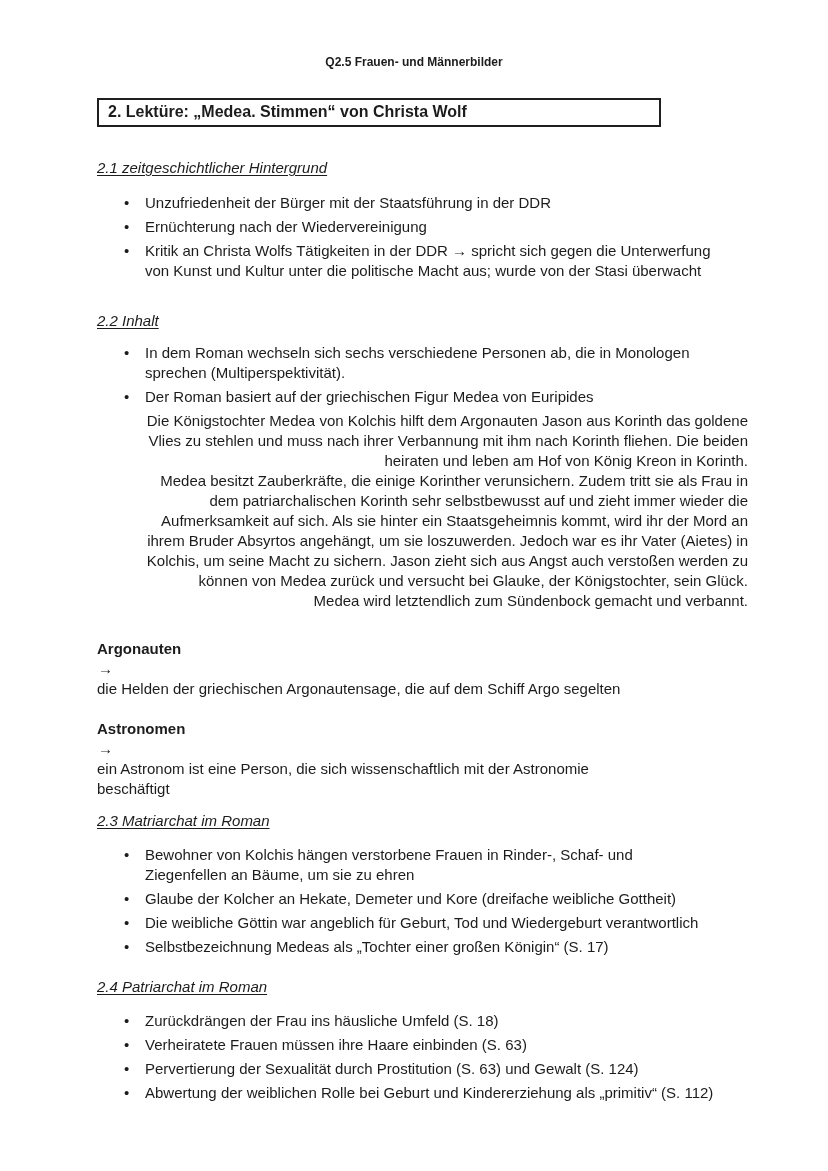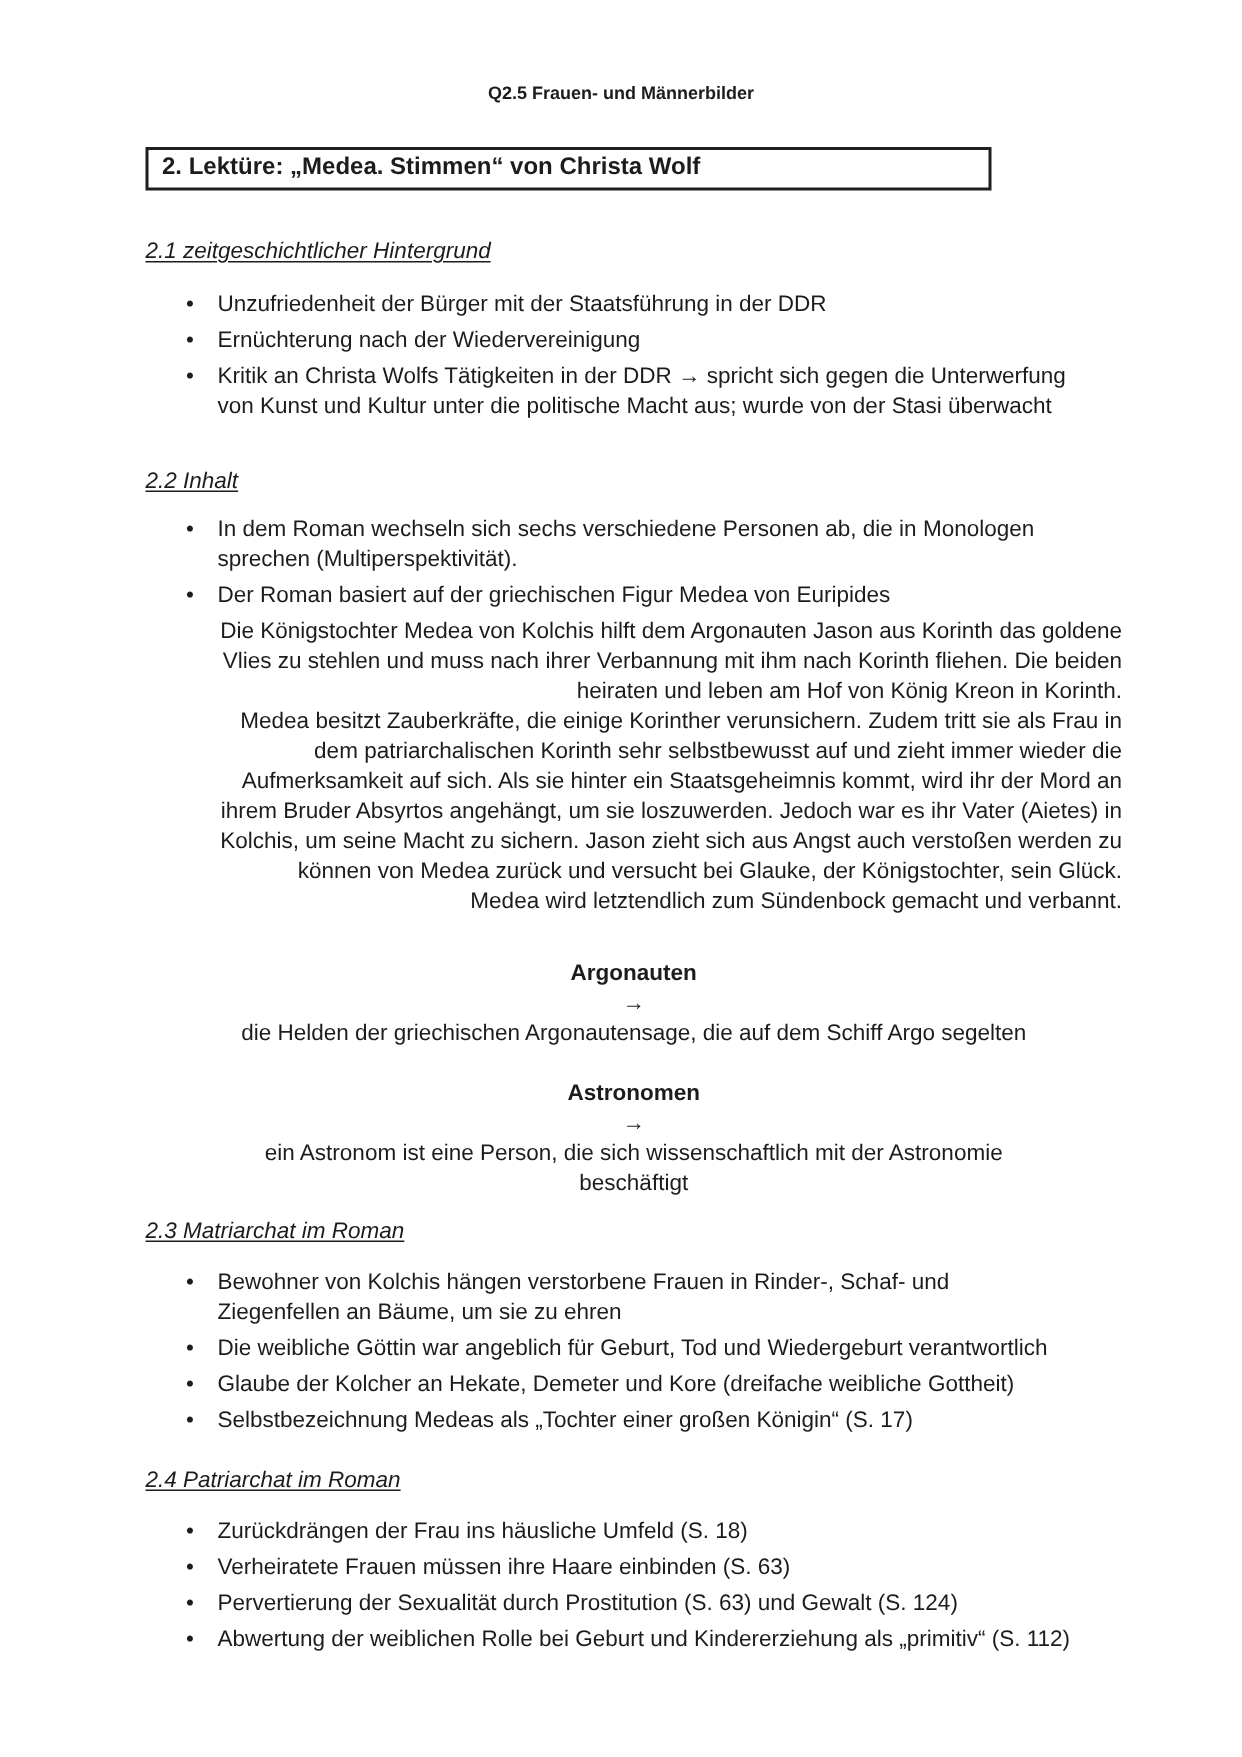--- a/index.html
+++ b/index.html
@@ -66,21 +66,21 @@
   .arrow-note {
     margin: 6px 0 0 0;
     white-space: pre-line;
   }
   .para-block { margin-top: 4px; }
   .para-block p.body-para {
     margin: 0;
     white-space: pre-line;
     text-align: right;
   }
-  .definitions { margin-top: 8px; text-align: center; }
+  .definitions { margin-top: 8px; }
   .definition {
     margin: 0;
     white-space: pre-line;
   }
   .def-term { font-weight: 700; }
   .def-arrow { font-weight: 700; padding: 0 1px; }
 </style>
 </head>
 <body>
 
@@ -134,22 +134,22 @@
 beschäftigt</span>
       </p>
     </div>
   </section>
 
   <section class="sec sec-23">
     <div class="sec-heading">2.3 Matriarchat im Roman</div>
     <ul class="bullets">
         <li>Bewohner von Kolchis hängen verstorbene Frauen in Rinder-, Schaf- und
 Ziegenfellen an Bäume, um sie zu ehren</li>
+        <li>Glaube der Kolcher an Hekate, Demeter und Kore (dreifache weibliche Gottheit)</li>
         <li>Die weibliche Göttin war angeblich für Geburt, Tod und Wiedergeburt verantwortlich</li>
-        <li>Glaube der Kolcher an Hekate, Demeter und Kore (dreifache weibliche Gottheit)</li>
         <li>Selbstbezeichnung Medeas als „Tochter einer großen Königin“ (S. 17)</li>
       </ul>
   </section>
 
   <section class="sec sec-24">
     <div class="sec-heading">2.4 Patriarchat im Roman</div>
     <ul class="bullets">
         <li>Zurückdrängen der Frau ins häusliche Umfeld (S. 18)</li>
         <li>Verheiratete Frauen müssen ihre Haare einbinden (S. 63)</li>
         <li>Pervertierung der Sexualität durch Prostitution (S. 63) und Gewalt (S. 124)</li>

